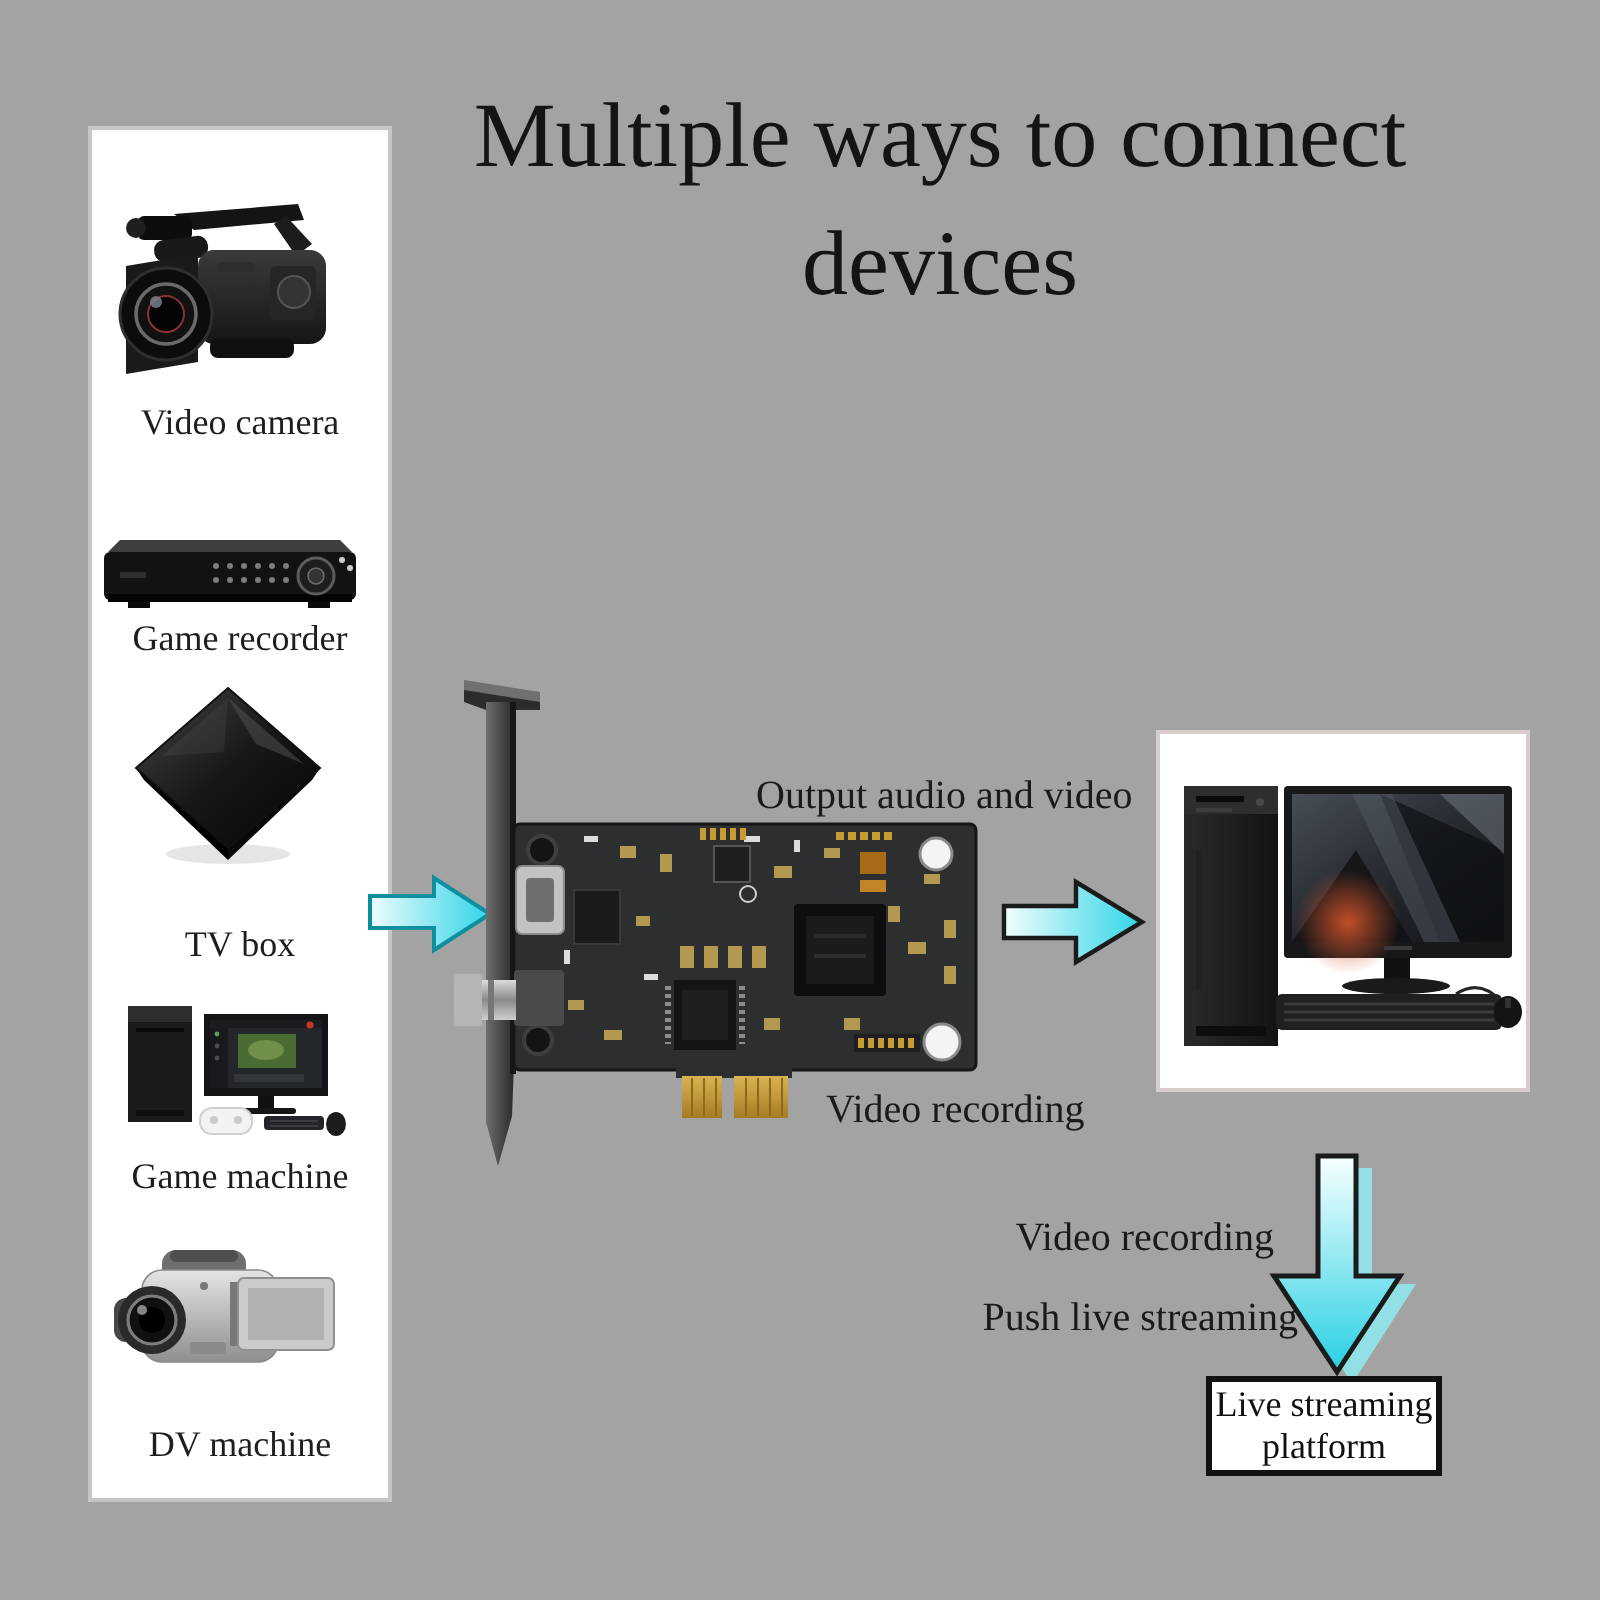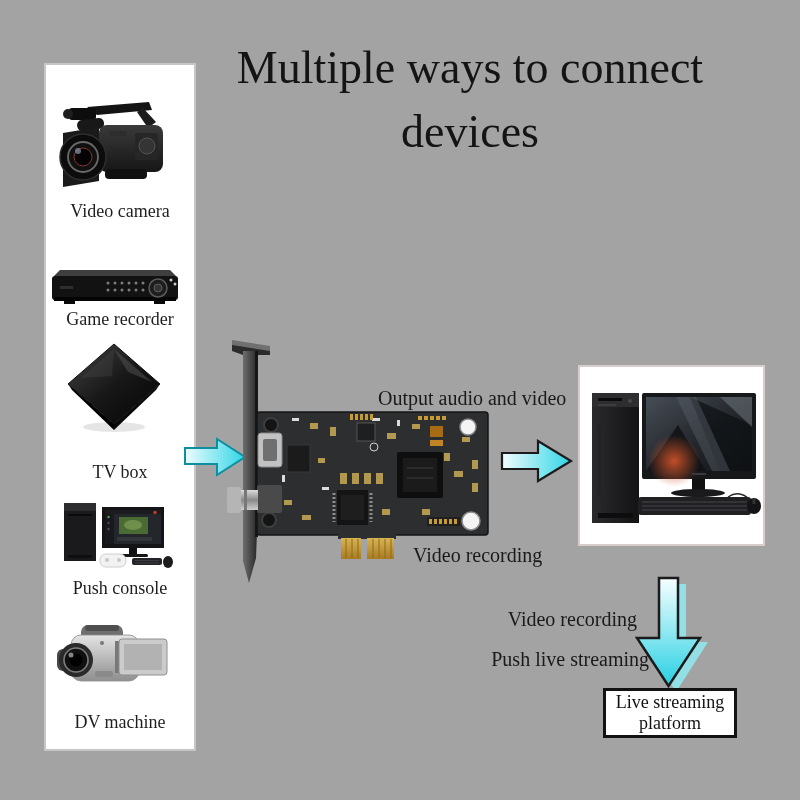--- a/index.html
+++ b/index.html
@@ -18,21 +18,21 @@
              font-size:18px;line-height:20px;color:#1e1e1e;}
 
   
   .flow-label{font-size:20px;line-height:22px;color:#1a1a1a;white-space:nowrap;}
 
   
   .computer-box{left:578px;top:365px;width:187px;height:181px;
                 border:2px solid #d8cccc;box-sizing:border-box;background:#fff;}
 
   
-  .platform-box{left:603px;top:688px;width:134px;height:50px;
+  .platform-box{left:603px;top:688px;width:118px;height:50px;
                 border:3px solid #121212;box-sizing:border-box;background:#fff;
                 display:flex;align-items:center;justify-content:center;
                 text-align:center;font-size:18px;line-height:21px;color:#111;}
   .platform-box span{display:block;width:120px;}
 </style>
 </head>
 <body>
 
 <div class="stage">
 
@@ -147,21 +147,21 @@
           <rect x="62" y="57" width="30" height="3" rx="1.5" fill="#161616"></rect>
           <rect x="44" y="57" width="26" height="13" rx="6" fill="#f2f2f2" stroke="#cfcfcf" stroke-width="1"></rect>
           <circle cx="51" cy="63" r="2" fill="#c9c9c9"></circle>
           <circle cx="63" cy="63" r="2" fill="#c9c9c9"></circle>
           <rect x="76" y="61" width="30" height="7" rx="2" fill="#242428"></rect>
           <rect x="79" y="63" width="24" height="1" fill="#3b3b40"></rect>
           <rect x="79" y="65.5" width="24" height="1" fill="#3b3b40"></rect>
           <ellipse cx="112" cy="65" rx="5" ry="6" fill="#1c1c1e"></ellipse>
         </svg>
       </div>
-      <div class="dev-label" style="top:513px;">Push console</div>
+      <div class="dev-label" style="top:513px;">Game machine</div>
     </div>
 
     <div class="device-item">
       <div class="dev-icon" style="left:11px;top:552px;">
         <svg width="116" height="76" viewBox="0 0 116 76">
           <defs>
             <linearGradient id="gdv" x1="0" y1="0" x2="0" y2="1">
               <stop offset="0" stop-color="#e4e4e4"></stop>
                 <stop offset="1" stop-color="#8f8f8f"></stop>
             </linearGradient>

